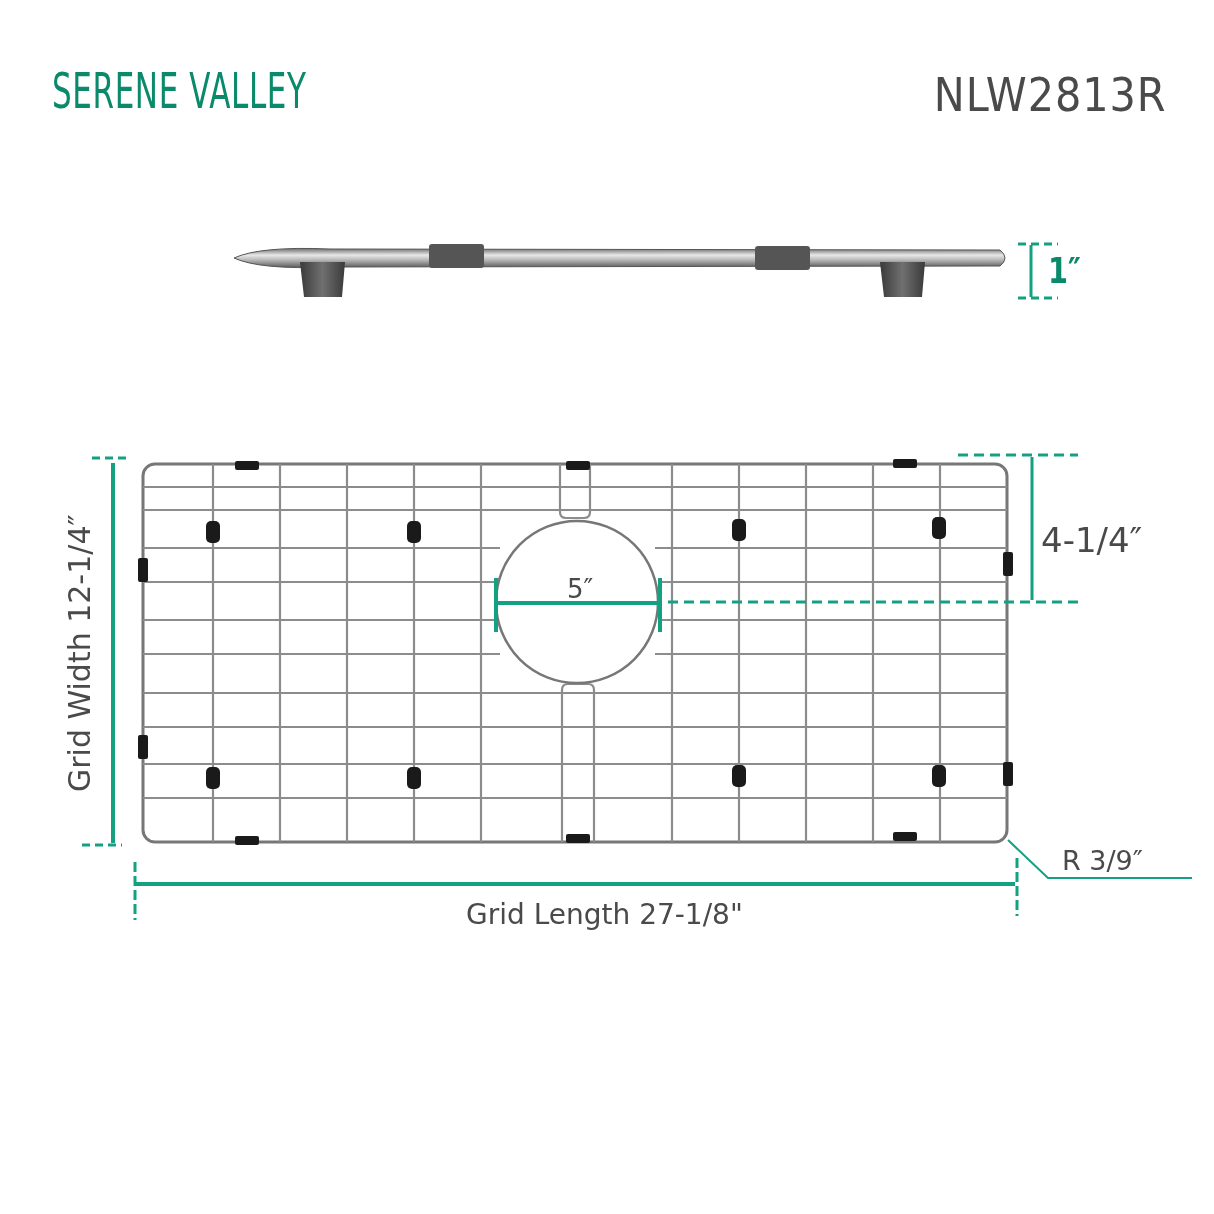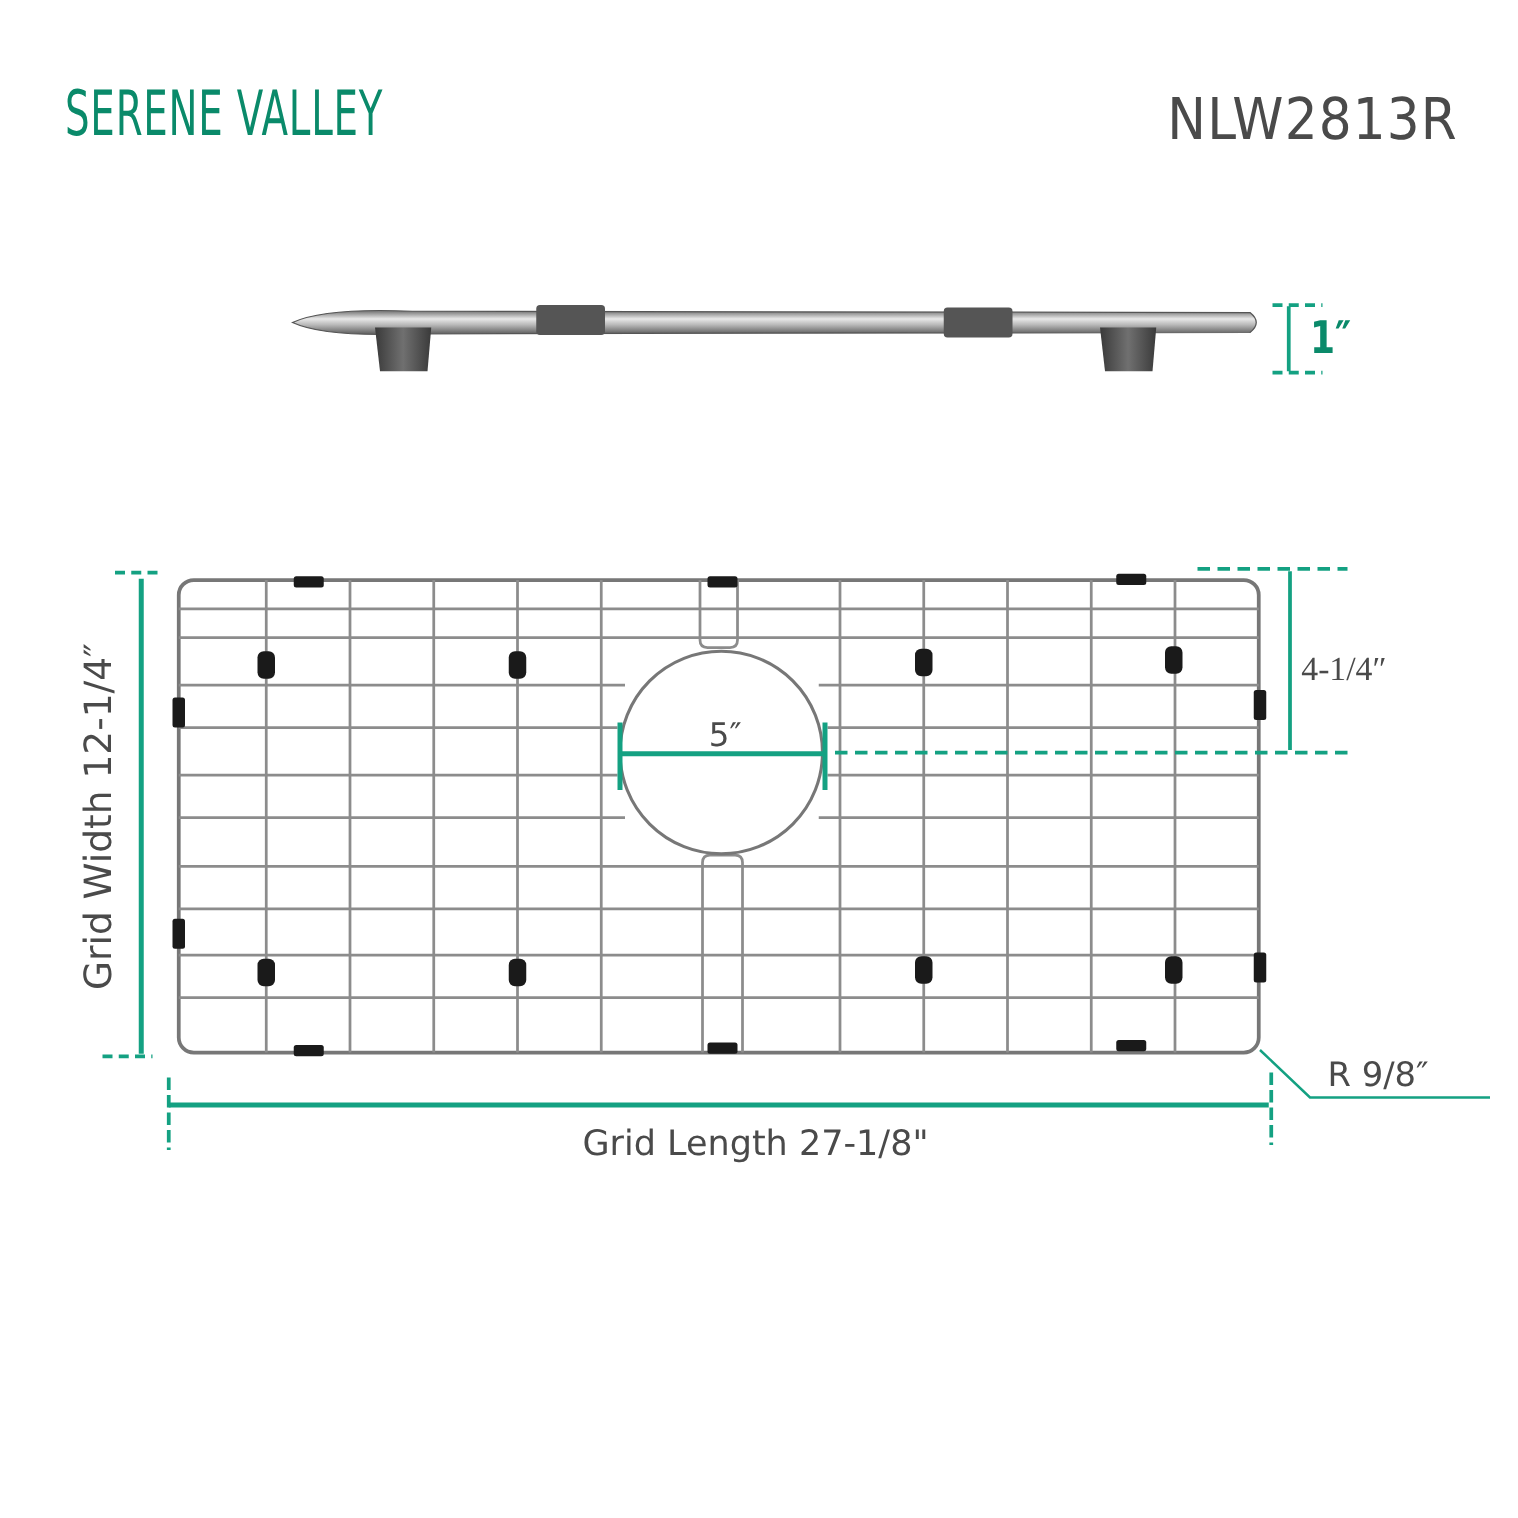--- a/index.html
+++ b/index.html
@@ -133,17 +133,17 @@
     <polyline points="1008,840 1048,878 1192,878" fill="none" stroke="#14a182" stroke-width="2"></polyline>
   </g>
 </svg>
 
 <div class="abs dim-label" style="left:1048px; top:250px; font-size:36px; color:#0a8a6a; font-weight:bold; transform:scaleX(0.8); transform-origin:left top;">1″</div>
 
 <div class="abs dim-label" style="left:62px; top:792px; font-size:30px; transform:rotate(-90deg); transform-origin:left top; width:340px;">Grid Width 12-1/4″</div>
 
 <div class="abs dim-label" style="left:567px; top:574px; font-size:26px;">5″</div>
 
-<div class="abs dim-label" style="left:1041px; top:520px; font-size:27px;font-family:Liberation Serif, serif;">4-1/4″</div>
+<div class="abs dim-label" style="left:1041px; top:520px; font-size:34px;">4-1/4″</div>
 
-<div class="abs dim-label" style="left:1062px; top:845px; font-size:27px;">R 9/8″</div>
+<div class="abs dim-label" style="left:1062px; top:845px; font-size:27px;">R 3/9″</div>
 
 <div class="abs dim-label" style="left:466px; top:898px; font-size:28px;">Grid Length 27-1/8"</div>
 
 </body></html>

